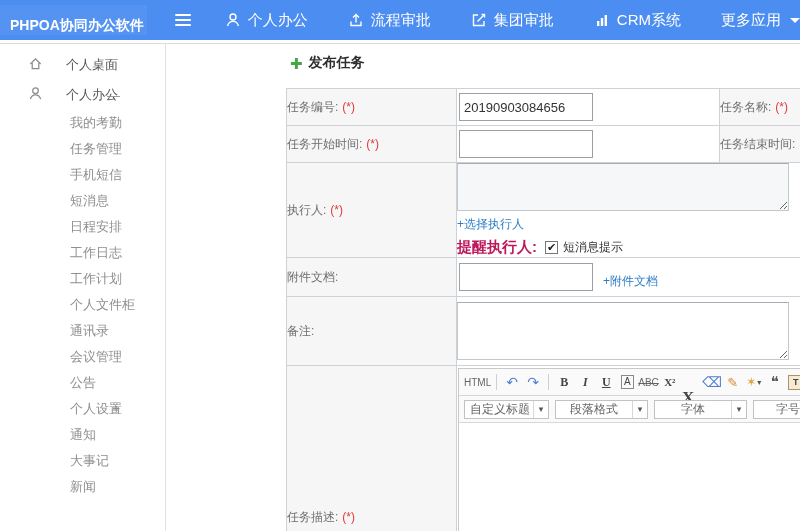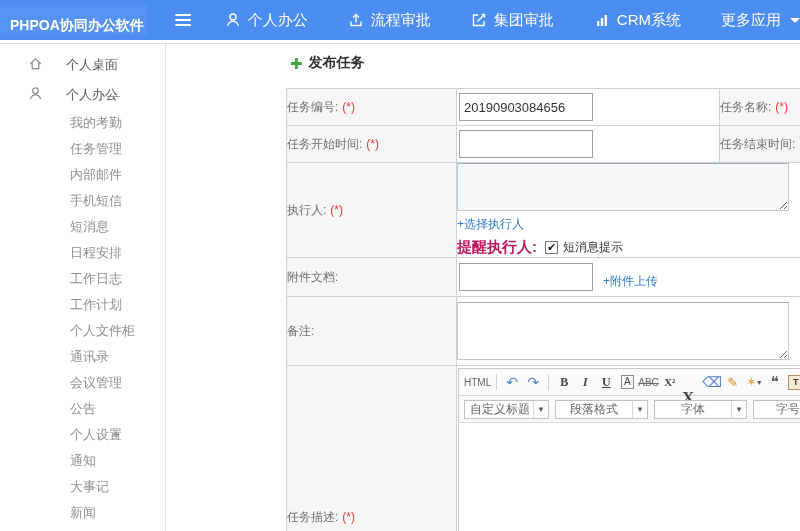--- a/index.html
+++ b/index.html
@@ -162,21 +162,20 @@
       <svg width="15" height="15" viewBox="0 0 16 16" fill="none" stroke="#8a8a8a" stroke-width="1.3">
         <circle cx="8" cy="5" r="3"></circle>
           <path d="M2.5 14c1-3.6 3.8-4.6 5.5-4.6s4.5 1 5.5 4.6"></path>
       </svg>
     </span>
     <span>个人办公</span>
     <span class="toggle">—</span>
   </div>
   <div class="side-sub"><span>我的考勤</span></div>
   <div class="side-sub"><span>任务管理</span></div>
-  <div class="side-sub"><span>内部邮件</span></div>
   <div class="side-sub"><span>手机短信</span></div>
   <div class="side-sub"><span>短消息</span></div>
   <div class="side-sub"><span>日程安排</span></div>
   <div class="side-sub"><span>工作日志</span></div>
   <div class="side-sub"><span>工作计划</span></div>
   <div class="side-sub"><span>个人文件柜</span></div>
   <div class="side-sub"><span>通讯录</span></div>
   <div class="side-sub"><span>会议管理</span></div>
   <div class="side-sub"><span>公告</span></div>
   <div class="side-sub">
@@ -236,21 +235,21 @@
         </div>
       </td>
     </tr>
     <tr style="height:39px;">
       <td class="lbl">
         <span>附件文档:</span>
       </td>
       <td colspan="3" class="cell-pad">
         <div class="attach-line">
           <input class="txt" style="">
-          <a class="blue-link">+附件上传</a>
+          <a class="blue-link">+附件文档</a>
         </div>
       </td>
     </tr>
     <tr style="height:69px;">
       <td class="lbl">
         <span>备注:</span>
       </td>
       <td colspan="3" class="cell-pad">
         <textarea class="area white" style=""></textarea>
       </td>

